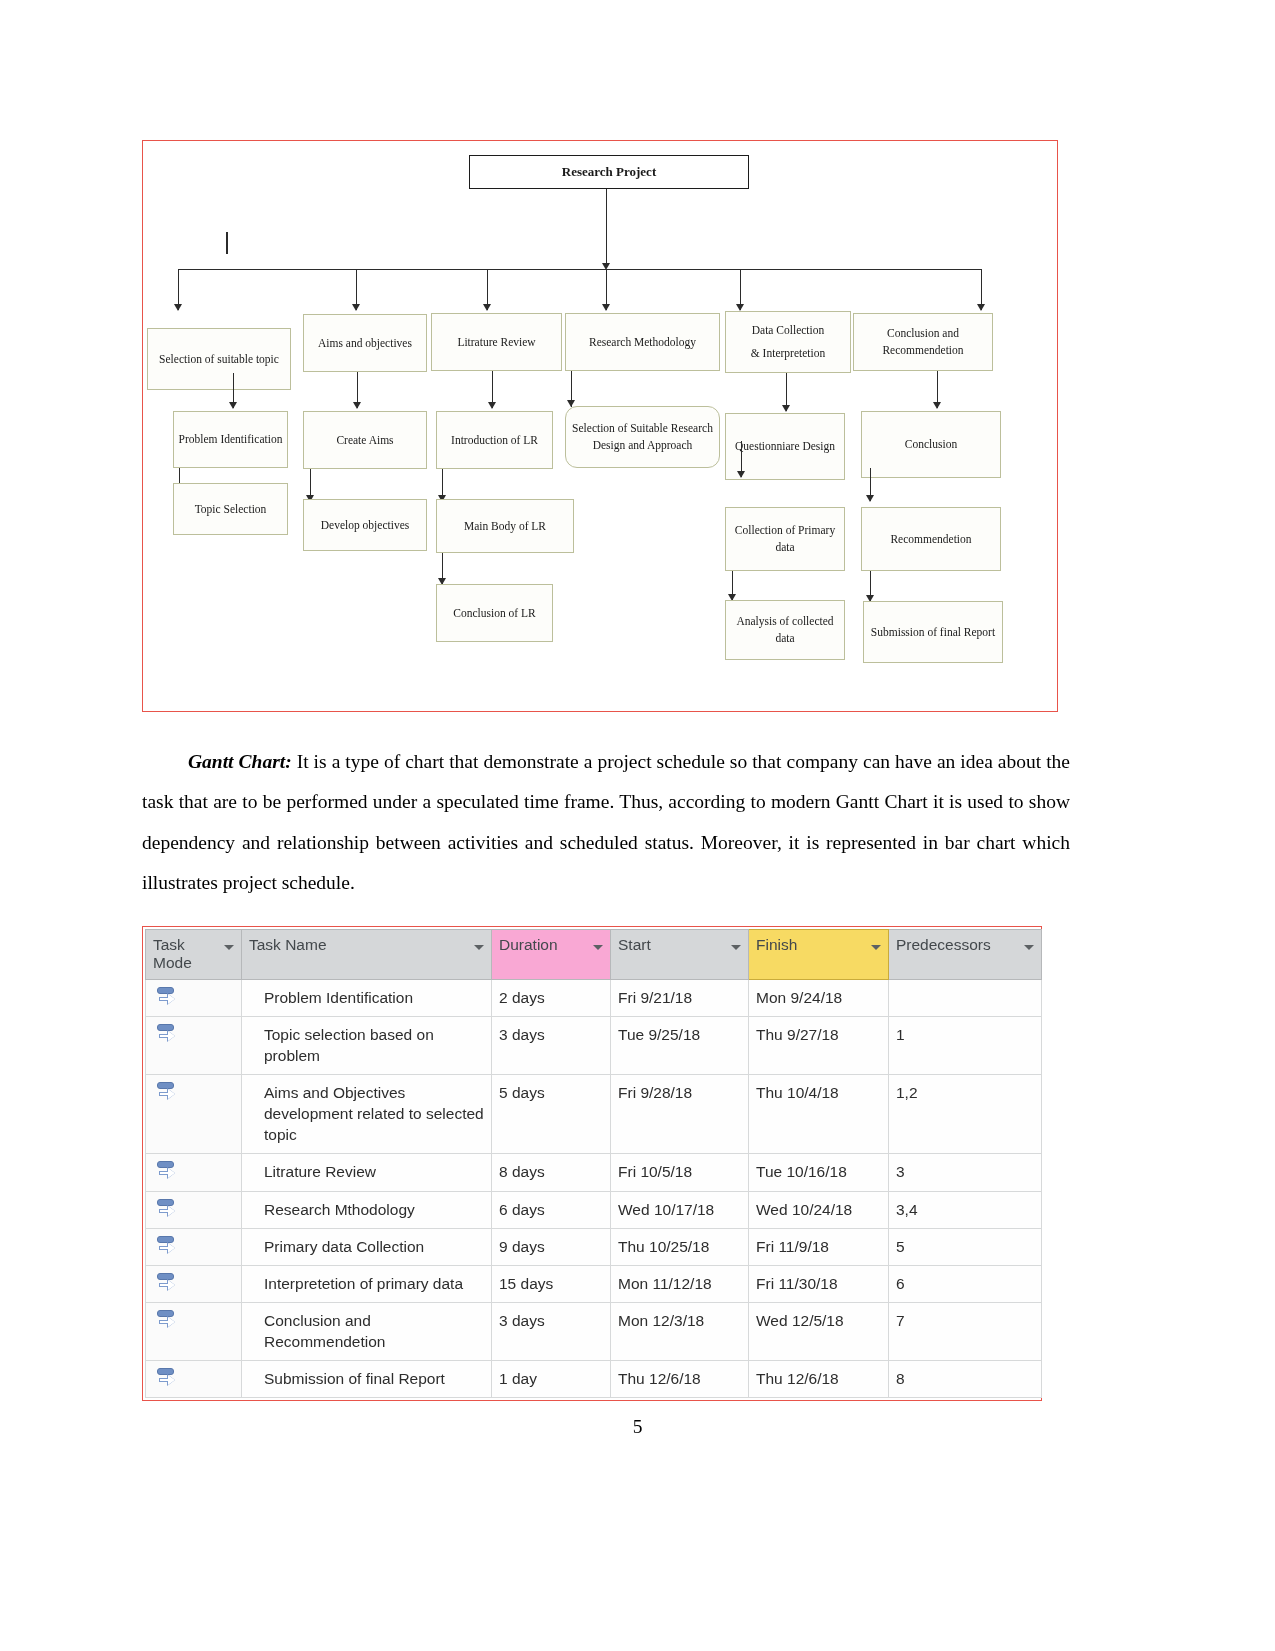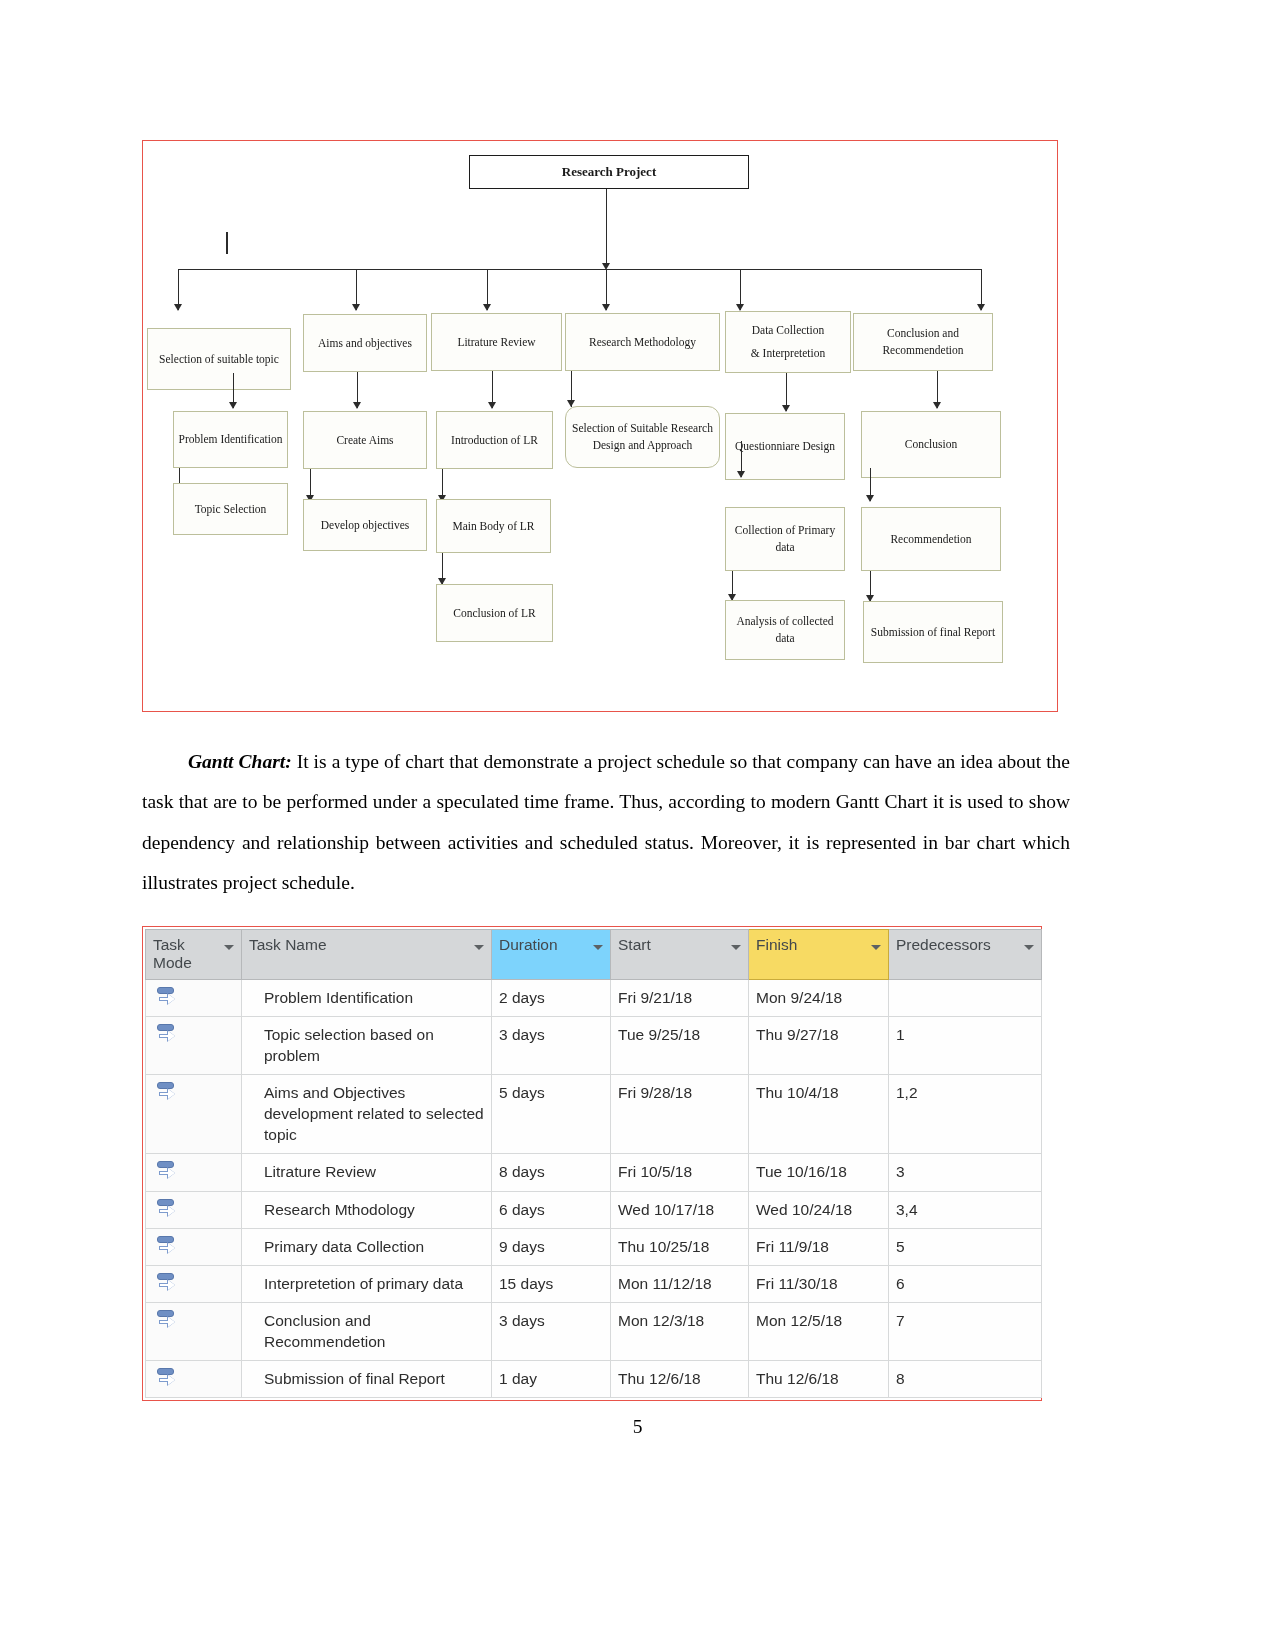--- a/index.html
+++ b/index.html
@@ -120,21 +120,21 @@
     border: 1px solid #b6b8ba;
     font-weight: normal;
     text-align: left;
     vertical-align: top;
     padding: 6px 6px 7px 7px;
     position: relative;
     color: #43484c;
     height: 34px;
     font-size: 15.5px;
   }
-  table.proj thead th.hdr-dur { background: #7dd3fc; margin-left: 23px; }
+  table.proj thead th.hdr-dur { background: #f9a8d4; margin-left: 23px; }
   table.proj thead th.hdr-finish {
     background: #f7da63;
     border-color: #c9ab3b;
   }
   .hdr-inner { display: block; padding-right: 20px; }
   .filter-arrow {
     position: absolute;
     right: 7px;
     top: 15px;
     width: 0; height: 0;
@@ -288,21 +288,21 @@
     <span class="lbl">Develop objectives</span>
   </div>
 
   <div class="vline" style="left:349px; top:230px; height:37px;"></div>
   <div class="arrowhead" style="left:345px; top:261px;"></div>
   <div class="node" style="left:293px; top:270px; width:117px; height:58px;">
     <span class="lbl">Introduction of LR</span>
   </div>
   <div class="vline" style="left:299px; top:328px; height:32px;"></div>
   <div class="arrowhead" style="left:295px; top:354px;"></div>
-  <div class="node" style="left:293px; top:358px; width:115px; height:54px;justify-content:center;">
+  <div class="node" style="left:293px; top:358px; width:138px; height:54px;justify-content:center;">
     <span class="lbl">Main Body of LR</span>
   </div>
   <div class="vline" style="left:299px; top:412px; height:31px;"></div>
   <div class="arrowhead" style="left:295px; top:437px;"></div>
   <div class="node" style="left:293px; top:443px; width:117px; height:58px;">
     <span class="lbl">Conclusion of LR</span>
   </div>
 
   <div class="vline" style="left:428px; top:230px; height:36px;"></div>
   <div class="arrowhead" style="left:424px; top:259px;"></div>
@@ -497,21 +497,21 @@
             <span class="taskmode-icon">
               <span class="bar"></span>
               <span class="arrow-head-o"></span>
               <span class="arrow-stem"></span>
               <span class="arrow-head"></span>
             </span>
           </td>
           <td class="cell-name">Conclusion and Recommendetion</td>
           <td>3 days</td>
           <td>Mon 12/3/18</td>
-          <td>Mon 12/5/18</td>
+          <td>Wed 12/5/18</td>
           <td>7</td>
         </tr>
         <tr>
           <td class="cell-mode">
             <span class="taskmode-icon">
               <span class="bar"></span>
               <span class="arrow-head-o"></span>
               <span class="arrow-stem"></span>
               <span class="arrow-head"></span>
             </span>

